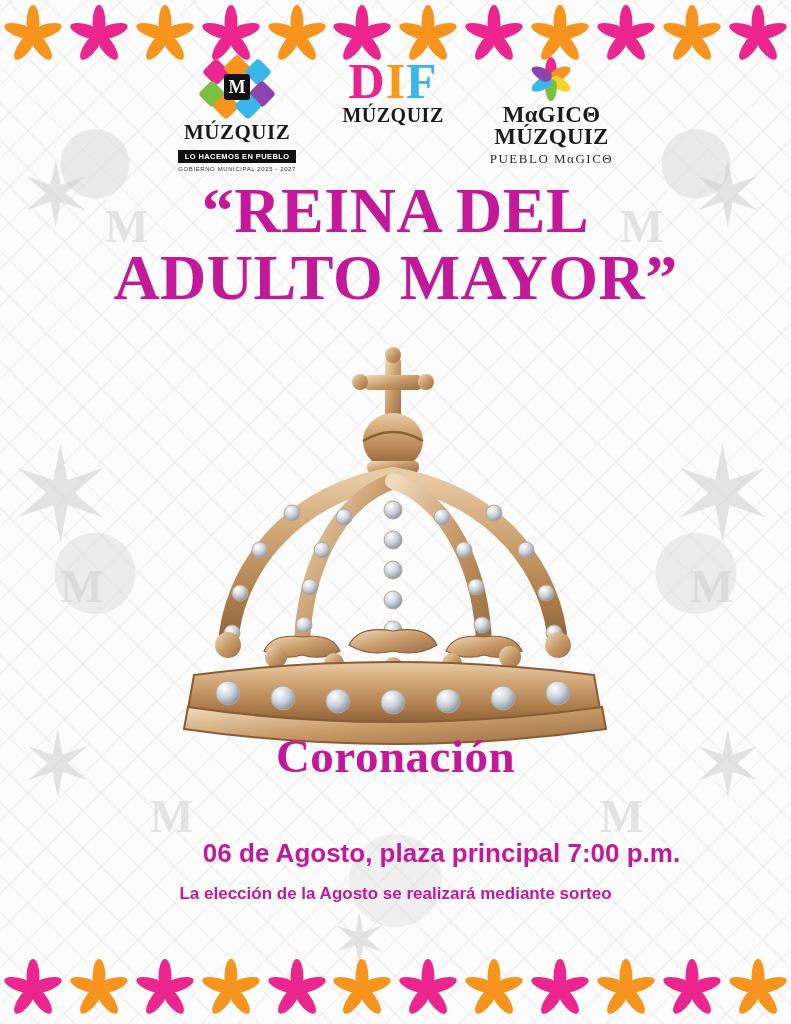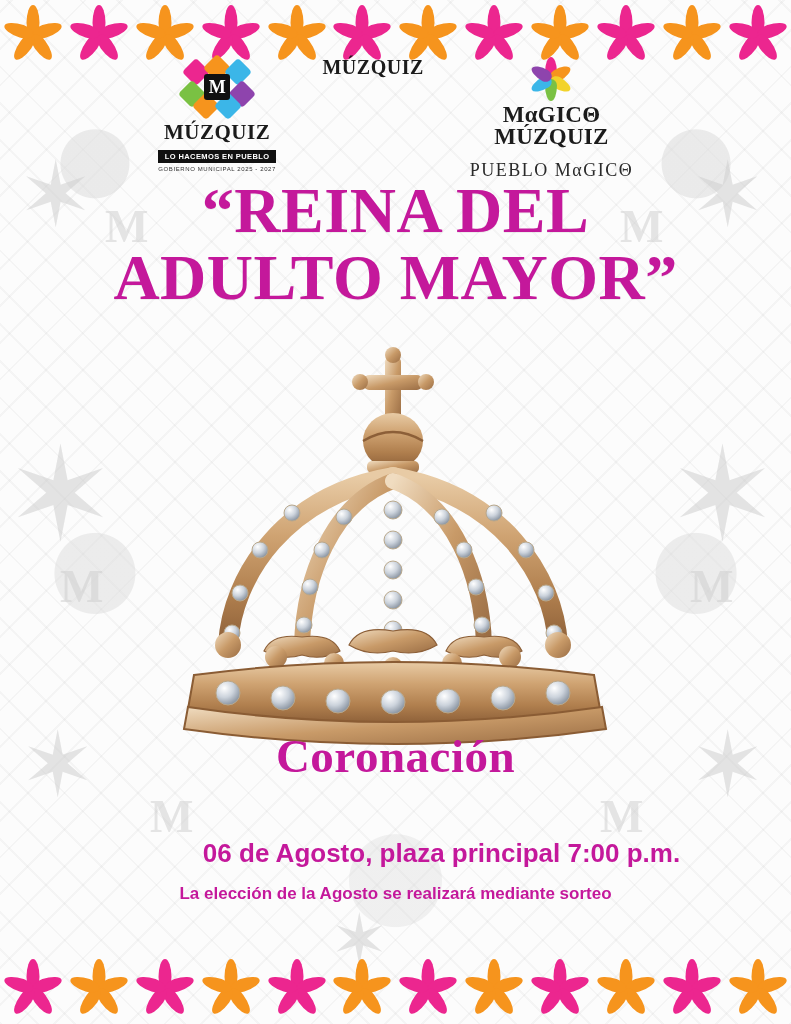--- a/index.html
+++ b/index.html
@@ -190,24 +190,24 @@
   .logo-pueblo .l2 {
     font-family: "Liberation Serif", serif;
     font-weight: bold;
     font-size: 23px;
     color: #1b1b1b;
     letter-spacing: .3px;
     margin-top: -4px;
   }
   .logo-pueblo .l3 {
     font-family: "Liberation Serif", serif;
-    font-size: 18px;
+    font-size: 13px;
     color: #2a2a2a;
     letter-spacing: 1.5px;
-    margin-top: 10px;
+    margin-top: 1px;
   }
 
   
   .headline {
     position: absolute;
     top: 178px;
     left: 0;
     width: 791px;
     text-align: center;
     color: #c4189b;
@@ -387,20 +387,23 @@
         <div class="blob" style="background:#f6941d; left:16px; top:38px;"></div>
         <div class="blob" style="background:#3bb6e8; left:38px; top:38px;"></div>
         <div class="center">M</div>
       </div>
       <div class="name">MÚZQUIZ</div>
       <div class="tagline">LO HACEMOS EN PUEBLO</div>
       <div class="gov">GOBIERNO MUNICIPAL 2025 - 2027</div>
     </div>
 
     <div class="logo logo-dif">
+      <div class="dif">
+        <span class="d">D</span><span class="i">I</span><span class="f">F</span>
+      </div>
       <div class="sub">MÚZQUIZ</div>
     </div>
 
     <div class="logo logo-pueblo">
       <div class="pinwheel">
         <i style="background:#ec268f; transform:translate(-50%,-100%) rotate(0deg);"></i>
         <i style="background:#f6941d; transform:translate(-50%,-100%) rotate(60deg);"></i>
         <i style="background:#f2d32b; transform:translate(-50%,-100%) rotate(120deg);"></i>
         <i style="background:#7ac143; transform:translate(-50%,-100%) rotate(180deg);"></i>
         <i style="background:#3bb6e8; transform:translate(-50%,-100%) rotate(240deg);"></i>

